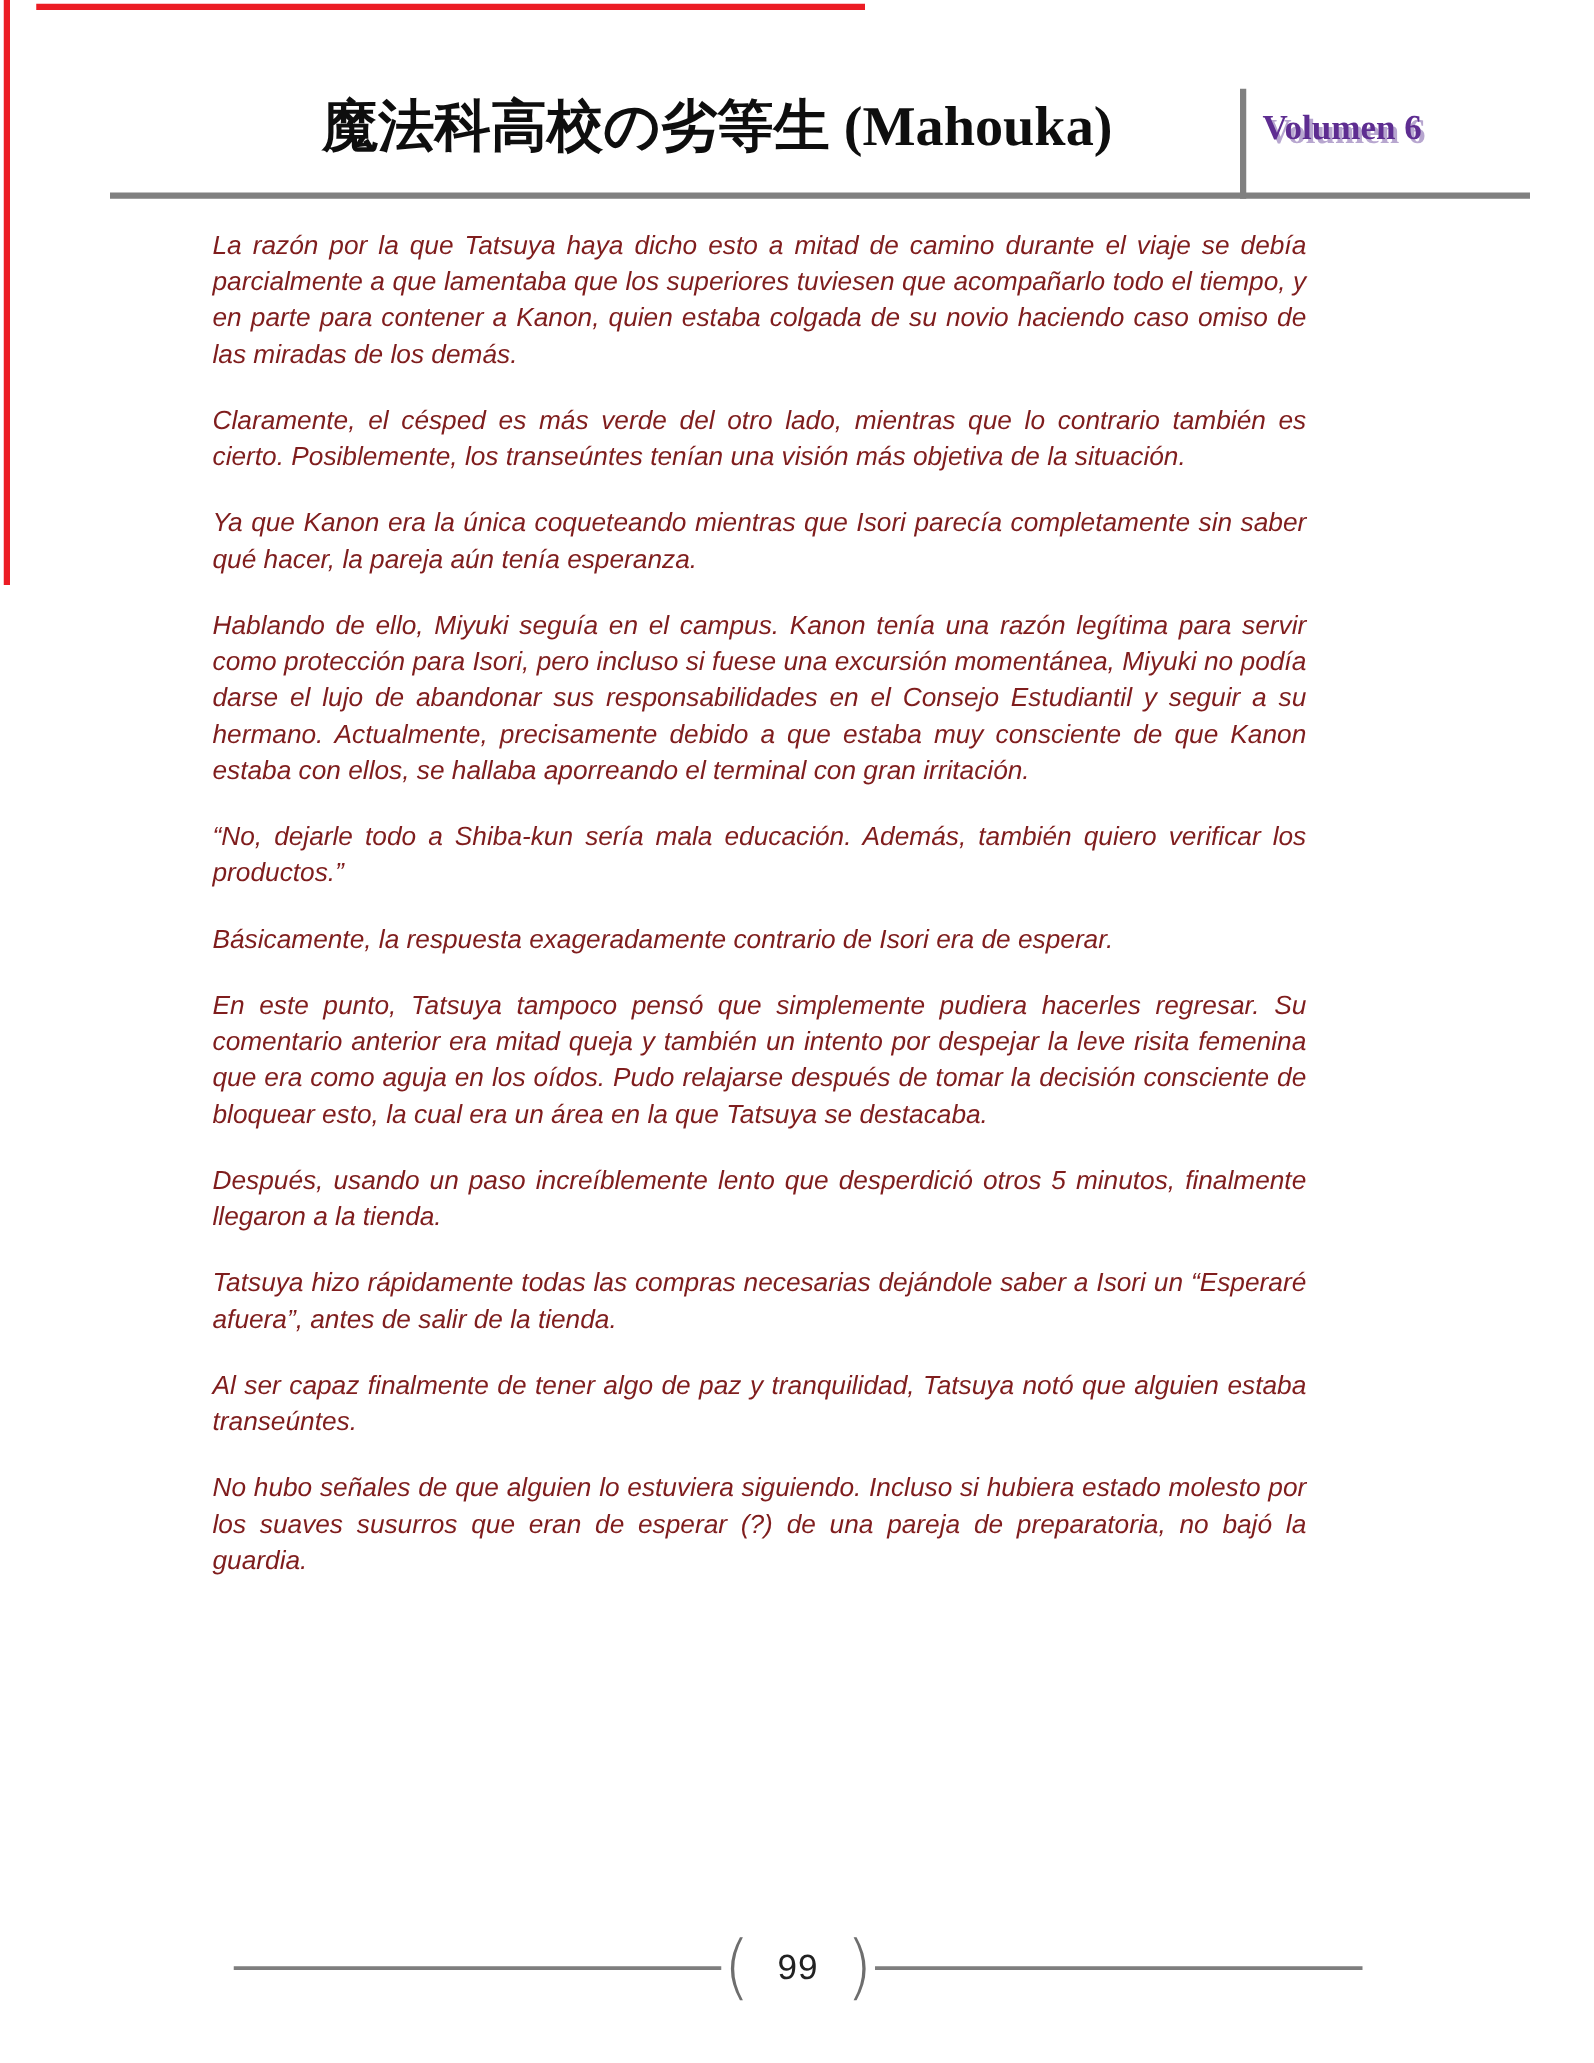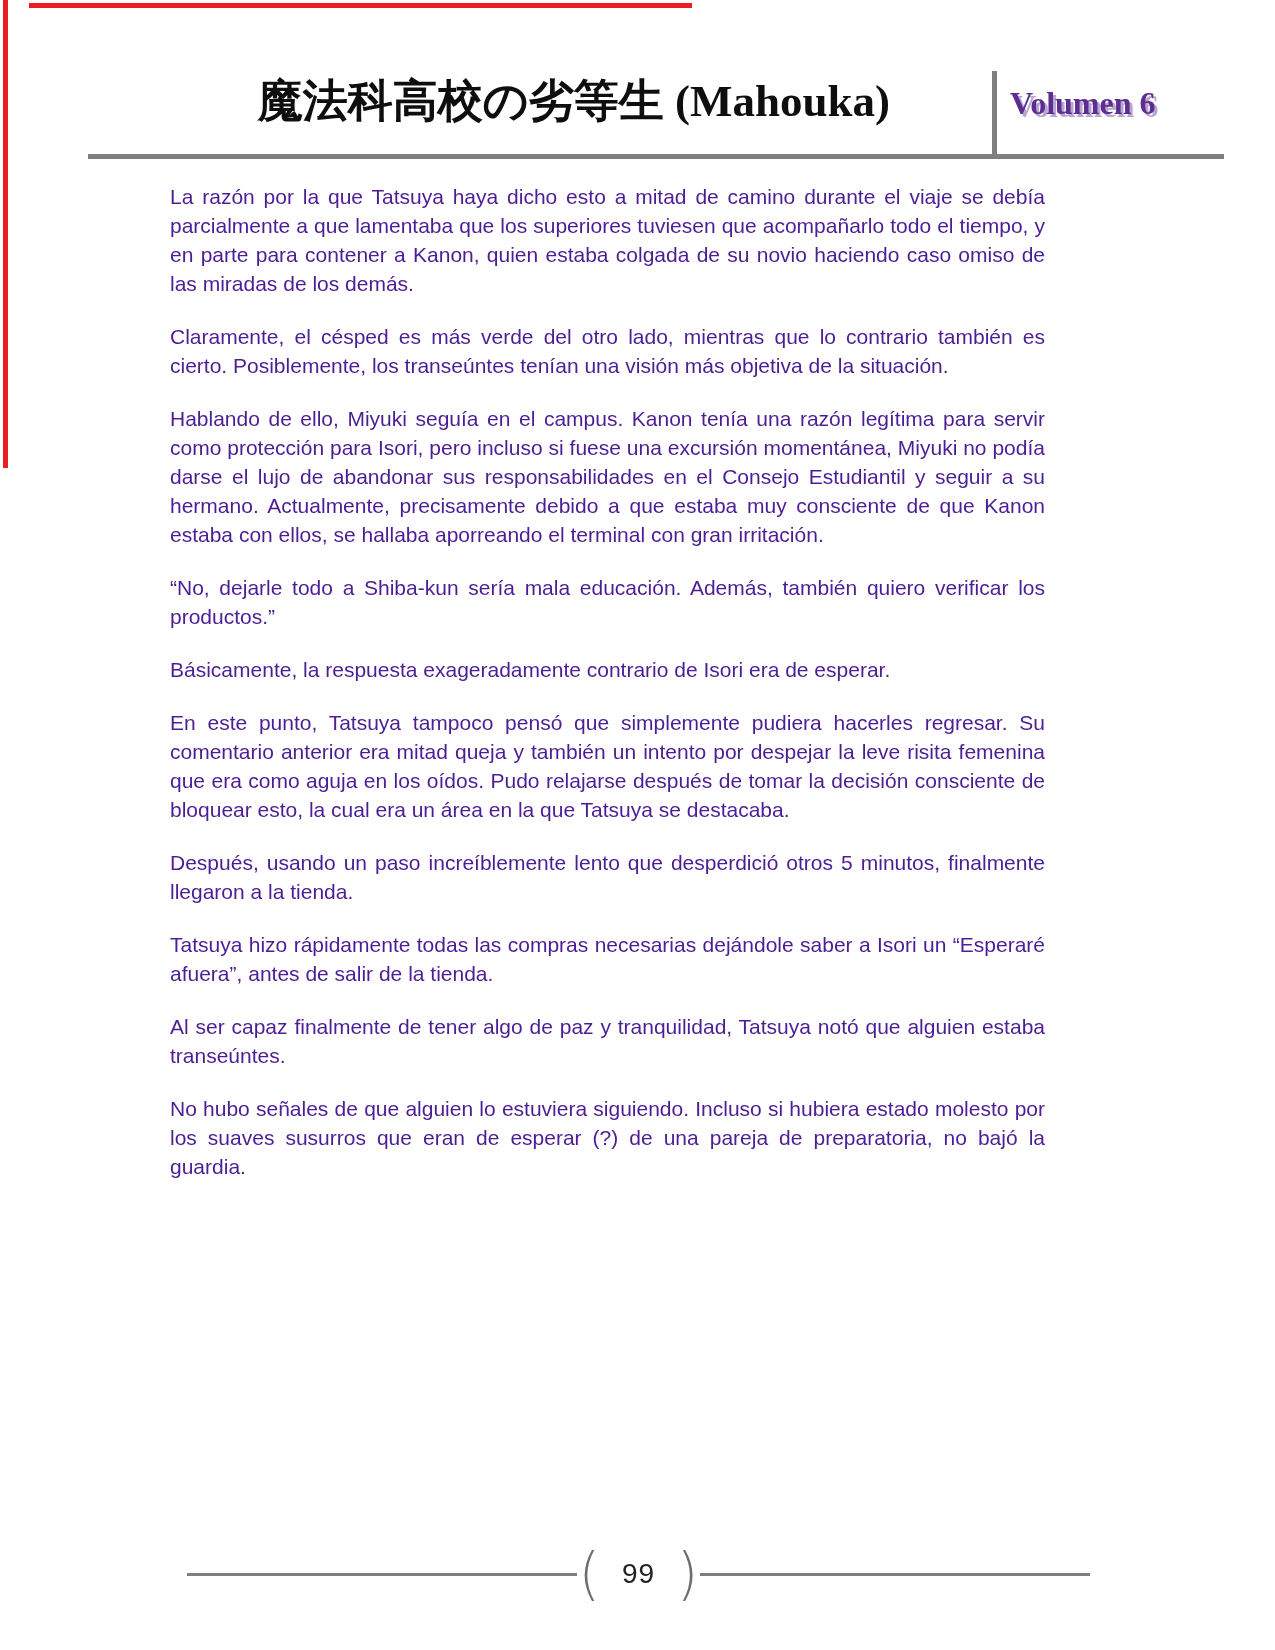--- a/index.html
+++ b/index.html
@@ -27,38 +27,39 @@
     font-weight:bold;font-size:45px;line-height:58px;
     color:#0e0e0e;text-align:right;white-space:nowrap;
   }
   .volume-bar{
     position:absolute;left:992px;top:71px;width:5px;height:88px;
     background:#808080;
   }
   .volume-label{
     position:absolute;left:1010px;top:80px;width:200px;
     font-family:"Liberation Serif","DejaVu Serif",serif;
-    font-weight:bold;font-size:32px;line-height:46px;
+    font-weight:bold;font-size:28px;line-height:46px;
     color:#5e2d91;
     text-shadow:3px 3px 0 #b7a6cf;
     white-space:nowrap;
   }
   .header-rule{
     position:absolute;left:88px;top:154px;width:1136px;height:5px;
     background:#808080;
   }
   
   .body-text{
     position:absolute;left:170px;top:182px;width:875px;
   }
   .body-text p{
     margin:0 0 24px 0;
     font-size:21px;line-height:29px;
     text-align:justify;
-    color:#4c1d95;
+    color:#7f1d1d;
+    font-style:italic;
   }
   
   .footer{
     position:absolute;left:187px;top:1544px;width:903px;height:60px;
     display:flex;align-items:center;
   }
   .footer-line{
     height:3px;background:#7e7e7e;flex:1 1 auto;
   }
   .footer-bracket{
@@ -81,20 +82,21 @@
 <div class="red-mark-horiz"></div>
 
 <div class="doc-title">魔法科高校の劣等生 (Mahouka)</div>
 <div class="volume-bar"></div>
 <div class="volume-label">Volumen 6</div>
 <div class="header-rule"></div>
 
 <div class="body-text">
   <p>La razón por la que Tatsuya haya dicho esto a mitad de camino durante el viaje se debía parcialmente a que lamentaba que los superiores tuviesen que acompañarlo todo el tiempo, y en parte para contener a Kanon, quien estaba colgada de su novio haciendo caso omiso de las miradas de los demás.</p>
   <p>Claramente, el césped es más verde del otro lado, mientras que lo contrario también es cierto. Posiblemente, los transeúntes tenían una visión más objetiva de la situación.</p>
+  <p>Ya que Kanon era la única coqueteando mientras que Isori parecía completamente sin saber qué hacer, la pareja aún tenía esperanza.</p>
   <p>Hablando de ello, Miyuki seguía en el campus. Kanon tenía una razón legítima para servir como protección para Isori, pero incluso si fuese una excursión momentánea, Miyuki no podía darse el lujo de abandonar sus responsabilidades en el Consejo Estudiantil y seguir a su hermano. Actualmente, precisamente debido a que estaba muy consciente de que Kanon estaba con ellos, se hallaba aporreando el terminal con gran irritación.</p>
   <p>“No, dejarle todo a Shiba-kun sería mala educación. Además, también quiero verificar los productos.”</p>
   <p>Básicamente, la respuesta exageradamente contrario de Isori era de esperar.</p>
   <p>En este punto, Tatsuya tampoco pensó que simplemente pudiera hacerles regresar. Su comentario anterior era mitad queja y también un intento por despejar la leve risita femenina que era como aguja en los oídos. Pudo relajarse después de tomar la decisión consciente de bloquear esto, la cual era un área en la que Tatsuya se destacaba.</p>
   <p>Después, usando un paso increíblemente lento que desperdició otros 5 minutos, finalmente llegaron a la tienda.</p>
   <p>Tatsuya hizo rápidamente todas las compras necesarias dejándole saber a Isori un “Esperaré afuera”, antes de salir de la tienda.</p>
   <p>Al ser capaz finalmente de tener algo de paz y tranquilidad, Tatsuya notó que alguien estaba transeúntes.</p>
   <p>No hubo señales de que alguien lo estuviera siguiendo. Incluso si hubiera estado molesto por los suaves susurros que eran de esperar (?) de una pareja de preparatoria, no bajó la guardia.</p>
 </div>
 

